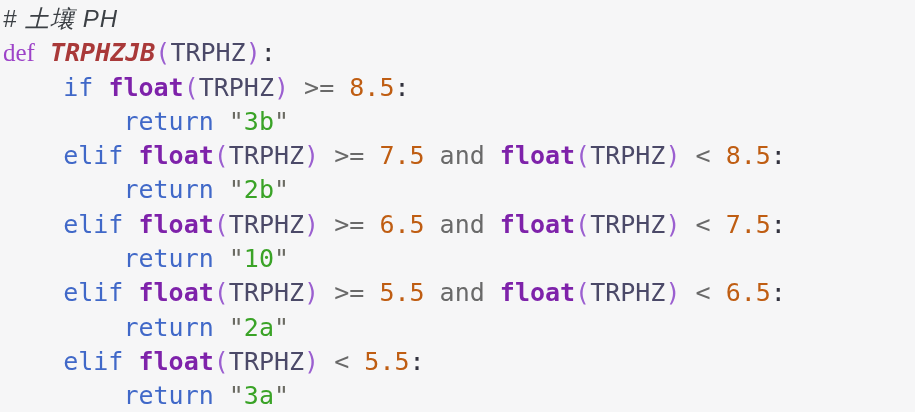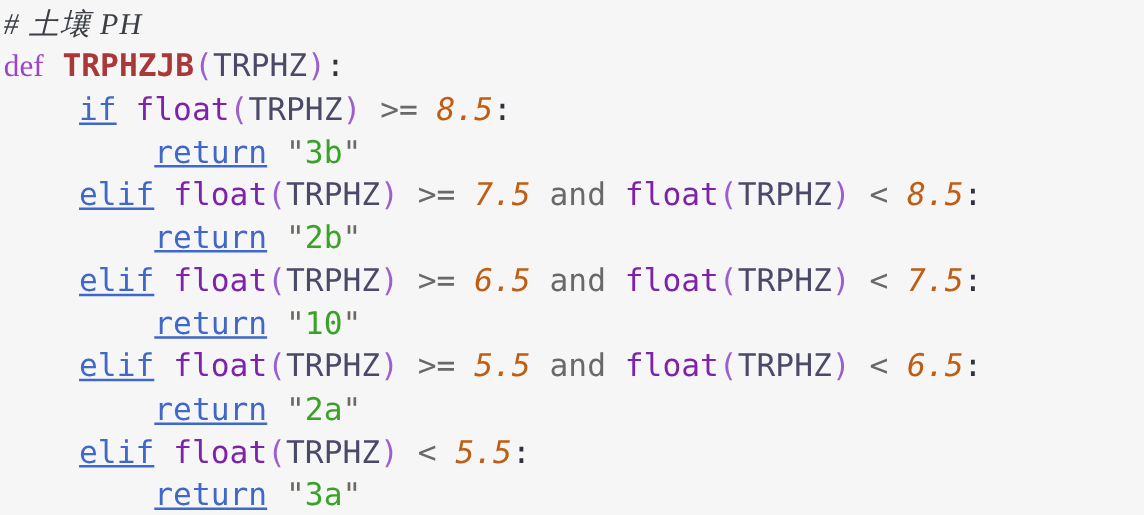--- a/index.html
+++ b/index.html
@@ -21,33 +21,33 @@
     font-size: 25px;
     line-height: 34.3px;
     white-space: pre;
     overflow: hidden;
   }
   .line { height: 34.3px; }
 
   .tk-comment {
     color: var(--comment, #3c4045);
     font-style: italic;
-    font-family: Liberation Serif, serif;
+    font-family: Liberation Sans, sans-serif;
     font-size: 24px;
     letter-spacing: 1px;
   }
   .tk-kd { color: var(--keyword_def, #9d43c8); font-family: Liberation Serif, serif; }          
-  .tk-fn { color: var(--function_name, #a93939); font-weight: bold; } 
+  .tk-fn { color: var(--function_name, #a93939); font-weight: bold; font-style: italic; } 
   .tk-p  { color: var(--paren, #9b5fd0); }                
   .tk-id { color: var(--identifier, #4b4968); text-align: center; }           
   .tk-pu { color: var(--punctuation, #32323e); }          
-  .tk-kf { color: var(--keyword_flow, #4068c8); text-decoration: underline; }         
-  .tk-bi { color: var(--builtin, #7e22aa); font-weight: normal; } 
+  .tk-kf { color: var(--keyword_flow, #4068c8); }         
+  .tk-bi { color: var(--builtin, #7e22aa); font-weight: bold; } 
   .tk-op { color: var(--operator, #696969); }             
-  .tk-nu { color: var(--number, #bf5d12); font-style: italic; }               
+  .tk-nu { color: var(--number, #bf5d12); }               
   .tk-q  { color: var(--string_quote, #6a6a62); }         
   .tk-st { color: var(--string, #3aa327); text-align: right; }               
   .tk-ws { color: var(--punctuation, #32323e); }
 </style>
 </head>
 <body>
 
 <div class="code-block"><div class="line"><span class="tk-comment"># 土壤 PH</span></div><div class="line"><span class="tk-kd">def</span><span class="tk-ws"> </span><span class="tk-fn">TRPHZJB</span><span class="tk-p">(</span><span class="tk-id">TRPHZ</span><span class="tk-p">)</span><span class="tk-pu">:</span></div><div class="line"><span class="tk-ws">    </span><span class="tk-kf">if</span><span class="tk-ws"> </span><span class="tk-bi">float</span><span class="tk-p">(</span><span class="tk-id">TRPHZ</span><span class="tk-p">)</span><span class="tk-ws"> </span><span class="tk-op">&gt;=</span><span class="tk-ws"> </span><span class="tk-nu">8.5</span><span class="tk-pu">:</span></div><div class="line"><span class="tk-ws">        </span><span class="tk-kf">return</span><span class="tk-ws"> </span><span class="tk-q">"</span><span class="tk-st">3b</span><span class="tk-q">"</span></div><div class="line"><span class="tk-ws">    </span><span class="tk-kf">elif</span><span class="tk-ws"> </span><span class="tk-bi">float</span><span class="tk-p">(</span><span class="tk-id">TRPHZ</span><span class="tk-p">)</span><span class="tk-ws"> </span><span class="tk-op">&gt;=</span><span class="tk-ws"> </span><span class="tk-nu">7.5</span><span class="tk-ws"> </span><span class="tk-op">and</span><span class="tk-ws"> </span><span class="tk-bi">float</span><span class="tk-p">(</span><span class="tk-id">TRPHZ</span><span class="tk-p">)</span><span class="tk-ws"> </span><span class="tk-op">&lt;</span><span class="tk-ws"> </span><span class="tk-nu">8.5</span><span class="tk-pu">:</span></div><div class="line"><span class="tk-ws">        </span><span class="tk-kf">return</span><span class="tk-ws"> </span><span class="tk-q">"</span><span class="tk-st">2b</span><span class="tk-q">"</span></div><div class="line"><span class="tk-ws">    </span><span class="tk-kf">elif</span><span class="tk-ws"> </span><span class="tk-bi">float</span><span class="tk-p">(</span><span class="tk-id">TRPHZ</span><span class="tk-p">)</span><span class="tk-ws"> </span><span class="tk-op">&gt;=</span><span class="tk-ws"> </span><span class="tk-nu">6.5</span><span class="tk-ws"> </span><span class="tk-op">and</span><span class="tk-ws"> </span><span class="tk-bi">float</span><span class="tk-p">(</span><span class="tk-id">TRPHZ</span><span class="tk-p">)</span><span class="tk-ws"> </span><span class="tk-op">&lt;</span><span class="tk-ws"> </span><span class="tk-nu">7.5</span><span class="tk-pu">:</span></div><div class="line"><span class="tk-ws">        </span><span class="tk-kf">return</span><span class="tk-ws"> </span><span class="tk-q">"</span><span class="tk-st">10</span><span class="tk-q">"</span></div><div class="line"><span class="tk-ws">    </span><span class="tk-kf">elif</span><span class="tk-ws"> </span><span class="tk-bi">float</span><span class="tk-p">(</span><span class="tk-id">TRPHZ</span><span class="tk-p">)</span><span class="tk-ws"> </span><span class="tk-op">&gt;=</span><span class="tk-ws"> </span><span class="tk-nu">5.5</span><span class="tk-ws"> </span><span class="tk-op">and</span><span class="tk-ws"> </span><span class="tk-bi">float</span><span class="tk-p">(</span><span class="tk-id">TRPHZ</span><span class="tk-p">)</span><span class="tk-ws"> </span><span class="tk-op">&lt;</span><span class="tk-ws"> </span><span class="tk-nu">6.5</span><span class="tk-pu">:</span></div><div class="line"><span class="tk-ws">        </span><span class="tk-kf">return</span><span class="tk-ws"> </span><span class="tk-q">"</span><span class="tk-st">2a</span><span class="tk-q">"</span></div><div class="line"><span class="tk-ws">    </span><span class="tk-kf">elif</span><span class="tk-ws"> </span><span class="tk-bi">float</span><span class="tk-p">(</span><span class="tk-id">TRPHZ</span><span class="tk-p">)</span><span class="tk-ws"> </span><span class="tk-op">&lt;</span><span class="tk-ws"> </span><span class="tk-nu">5.5</span><span class="tk-pu">:</span></div><div class="line"><span class="tk-ws">        </span><span class="tk-kf">return</span><span class="tk-ws"> </span><span class="tk-q">"</span><span class="tk-st">3a</span><span class="tk-q">"</span></div></div>
 
 </body></html>

